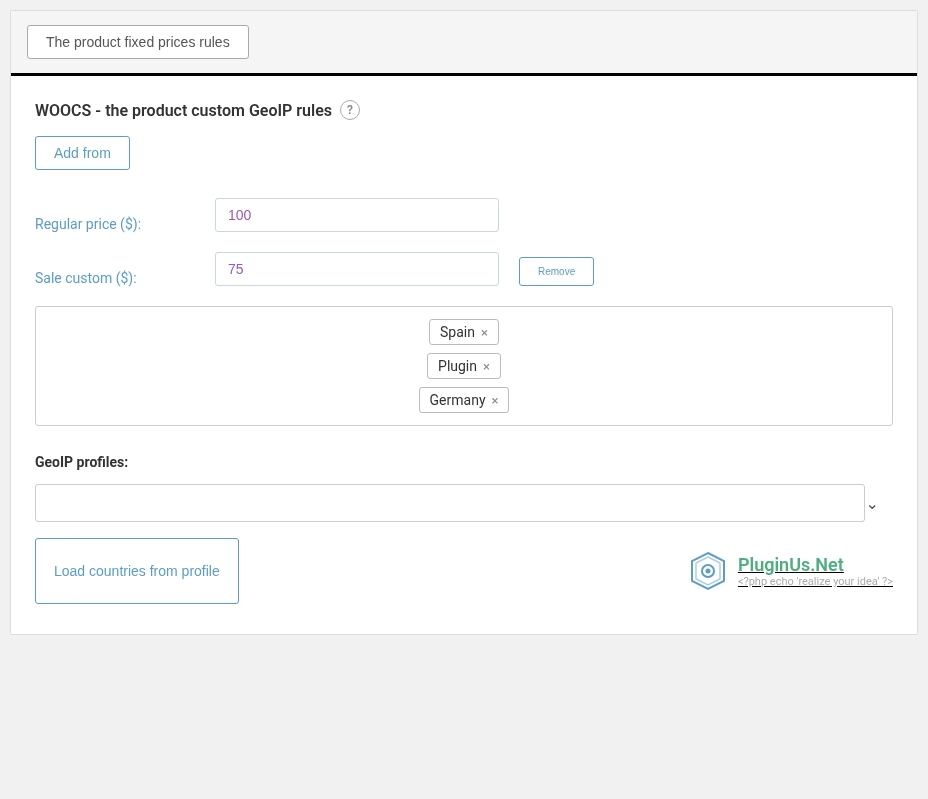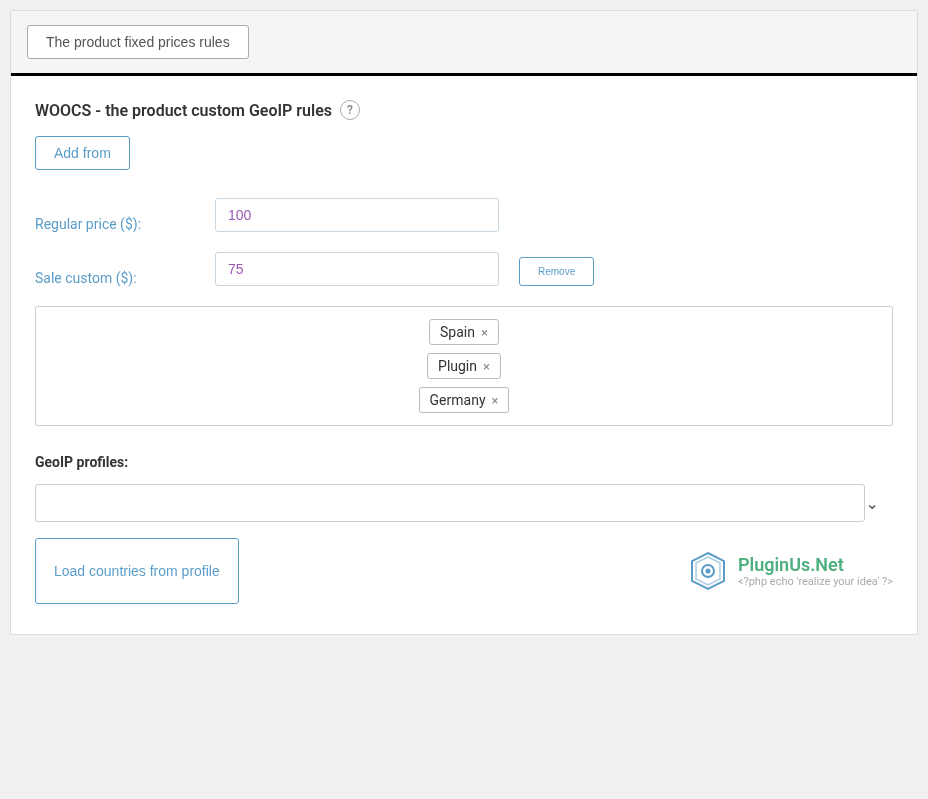--- a/index.html
+++ b/index.html
@@ -216,20 +216,21 @@
       color: #5b9dc9;
       cursor: pointer;
       font-size: 14px;
     }
 
     
     .branding {
       display: flex;
       align-items: center;
       gap: 8px;
+      text-decoration: underline;
     }
 
     .branding-logo {
       width: 44px;
       height: 44px;
     }
 
     .branding-text {
       display: flex;
       flex-direction: column;

